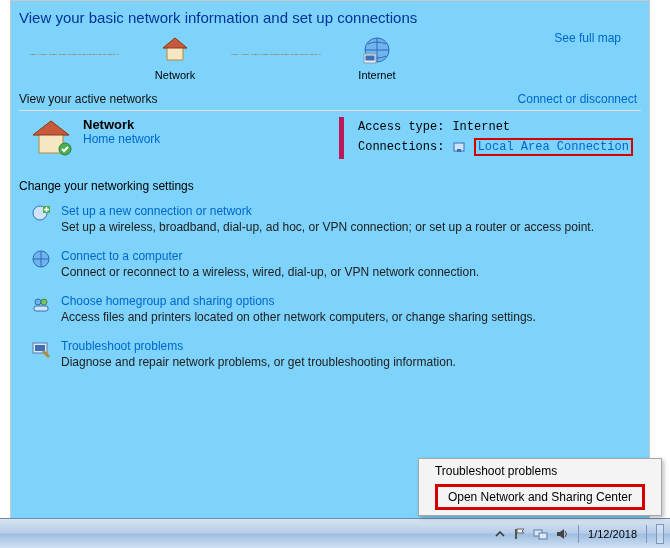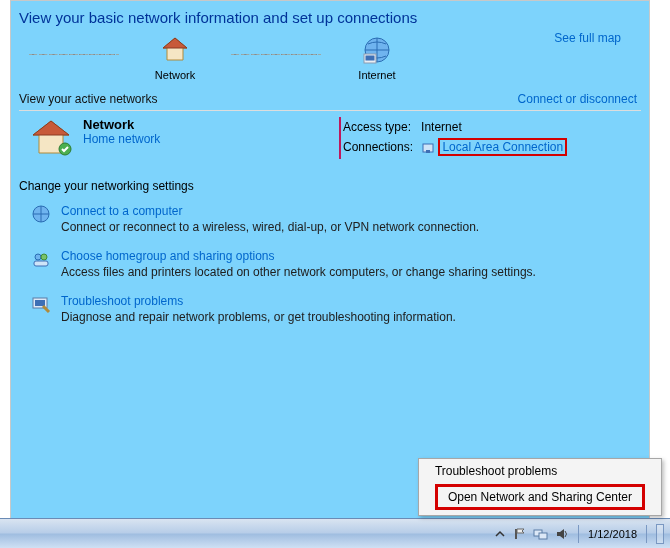--- a/index.html
+++ b/index.html
@@ -78,24 +78,25 @@
     padding: 6px 0;
   }
   .net-left {
     display:flex;
     padding-left:10px;
     width:320px;
   }
   .net-left .txt { margin-left:10px;}
   .net-left .txt .name { font-weight:bold; font-size:13px;}
   .net-right {
-    border-left:2px solid #be185d;
-    padding-left:0;
+    border-left:5px solid #be185d;
+    padding-left:12px;
     flex:1;
     font-size:12px;
+    font-family:Liberation Mono, monospace;
   }
   .net-right table td { padding:1px 6px 1px 0; }
   .red-box {
     border:2px solid #d40000;
     padding:0 2px;
     display:inline-block;
   }
   .red-box.big {
     border-width:3px;
     padding:3px 10px;
@@ -216,20 +217,31 @@
             </span>
           </td>
         </tr>
       </tbody>
         </table>
     </div>
   </div>
 
   <div class="change-head">Change your networking settings</div>
 
+  <div class="task">
+    <svg class="ico-small" viewBox="0 0 20 20">
+      <circle cx="9" cy="9" r="7" fill="#cfe4f8" stroke="#3d6fb5"></circle>
+      <rect x="12" y="2" width="7" height="7" fill="#4caf50"></rect>
+      <path d="M15.5 3 v5 M13 5.5 h5" stroke="#fff" stroke-width="1.5"></path>
+    </svg>
+    <div class="txt">
+      <div class="title">Set up a new connection or network</div>
+      <div class="desc">Set up a wireless, broadband, dial-up, ad hoc, or VPN connection; or set up a router or access point.</div>
+    </div>
+  </div>
 
   <div class="task">
     <svg class="ico-small" viewBox="0 0 20 20">
       <circle cx="10" cy="10" r="8" fill="#6fb4ef" stroke="#2a6db3"></circle>
       <path d="M2 10 H18 M10 2 V18" stroke="#2a6db3"></path>
     </svg>
     <div class="txt">
       <div class="title">Connect to a computer</div>
       <div class="desc">Connect or reconnect to a wireless, wired, dial-up, or VPN network connection.</div>
     </div>

